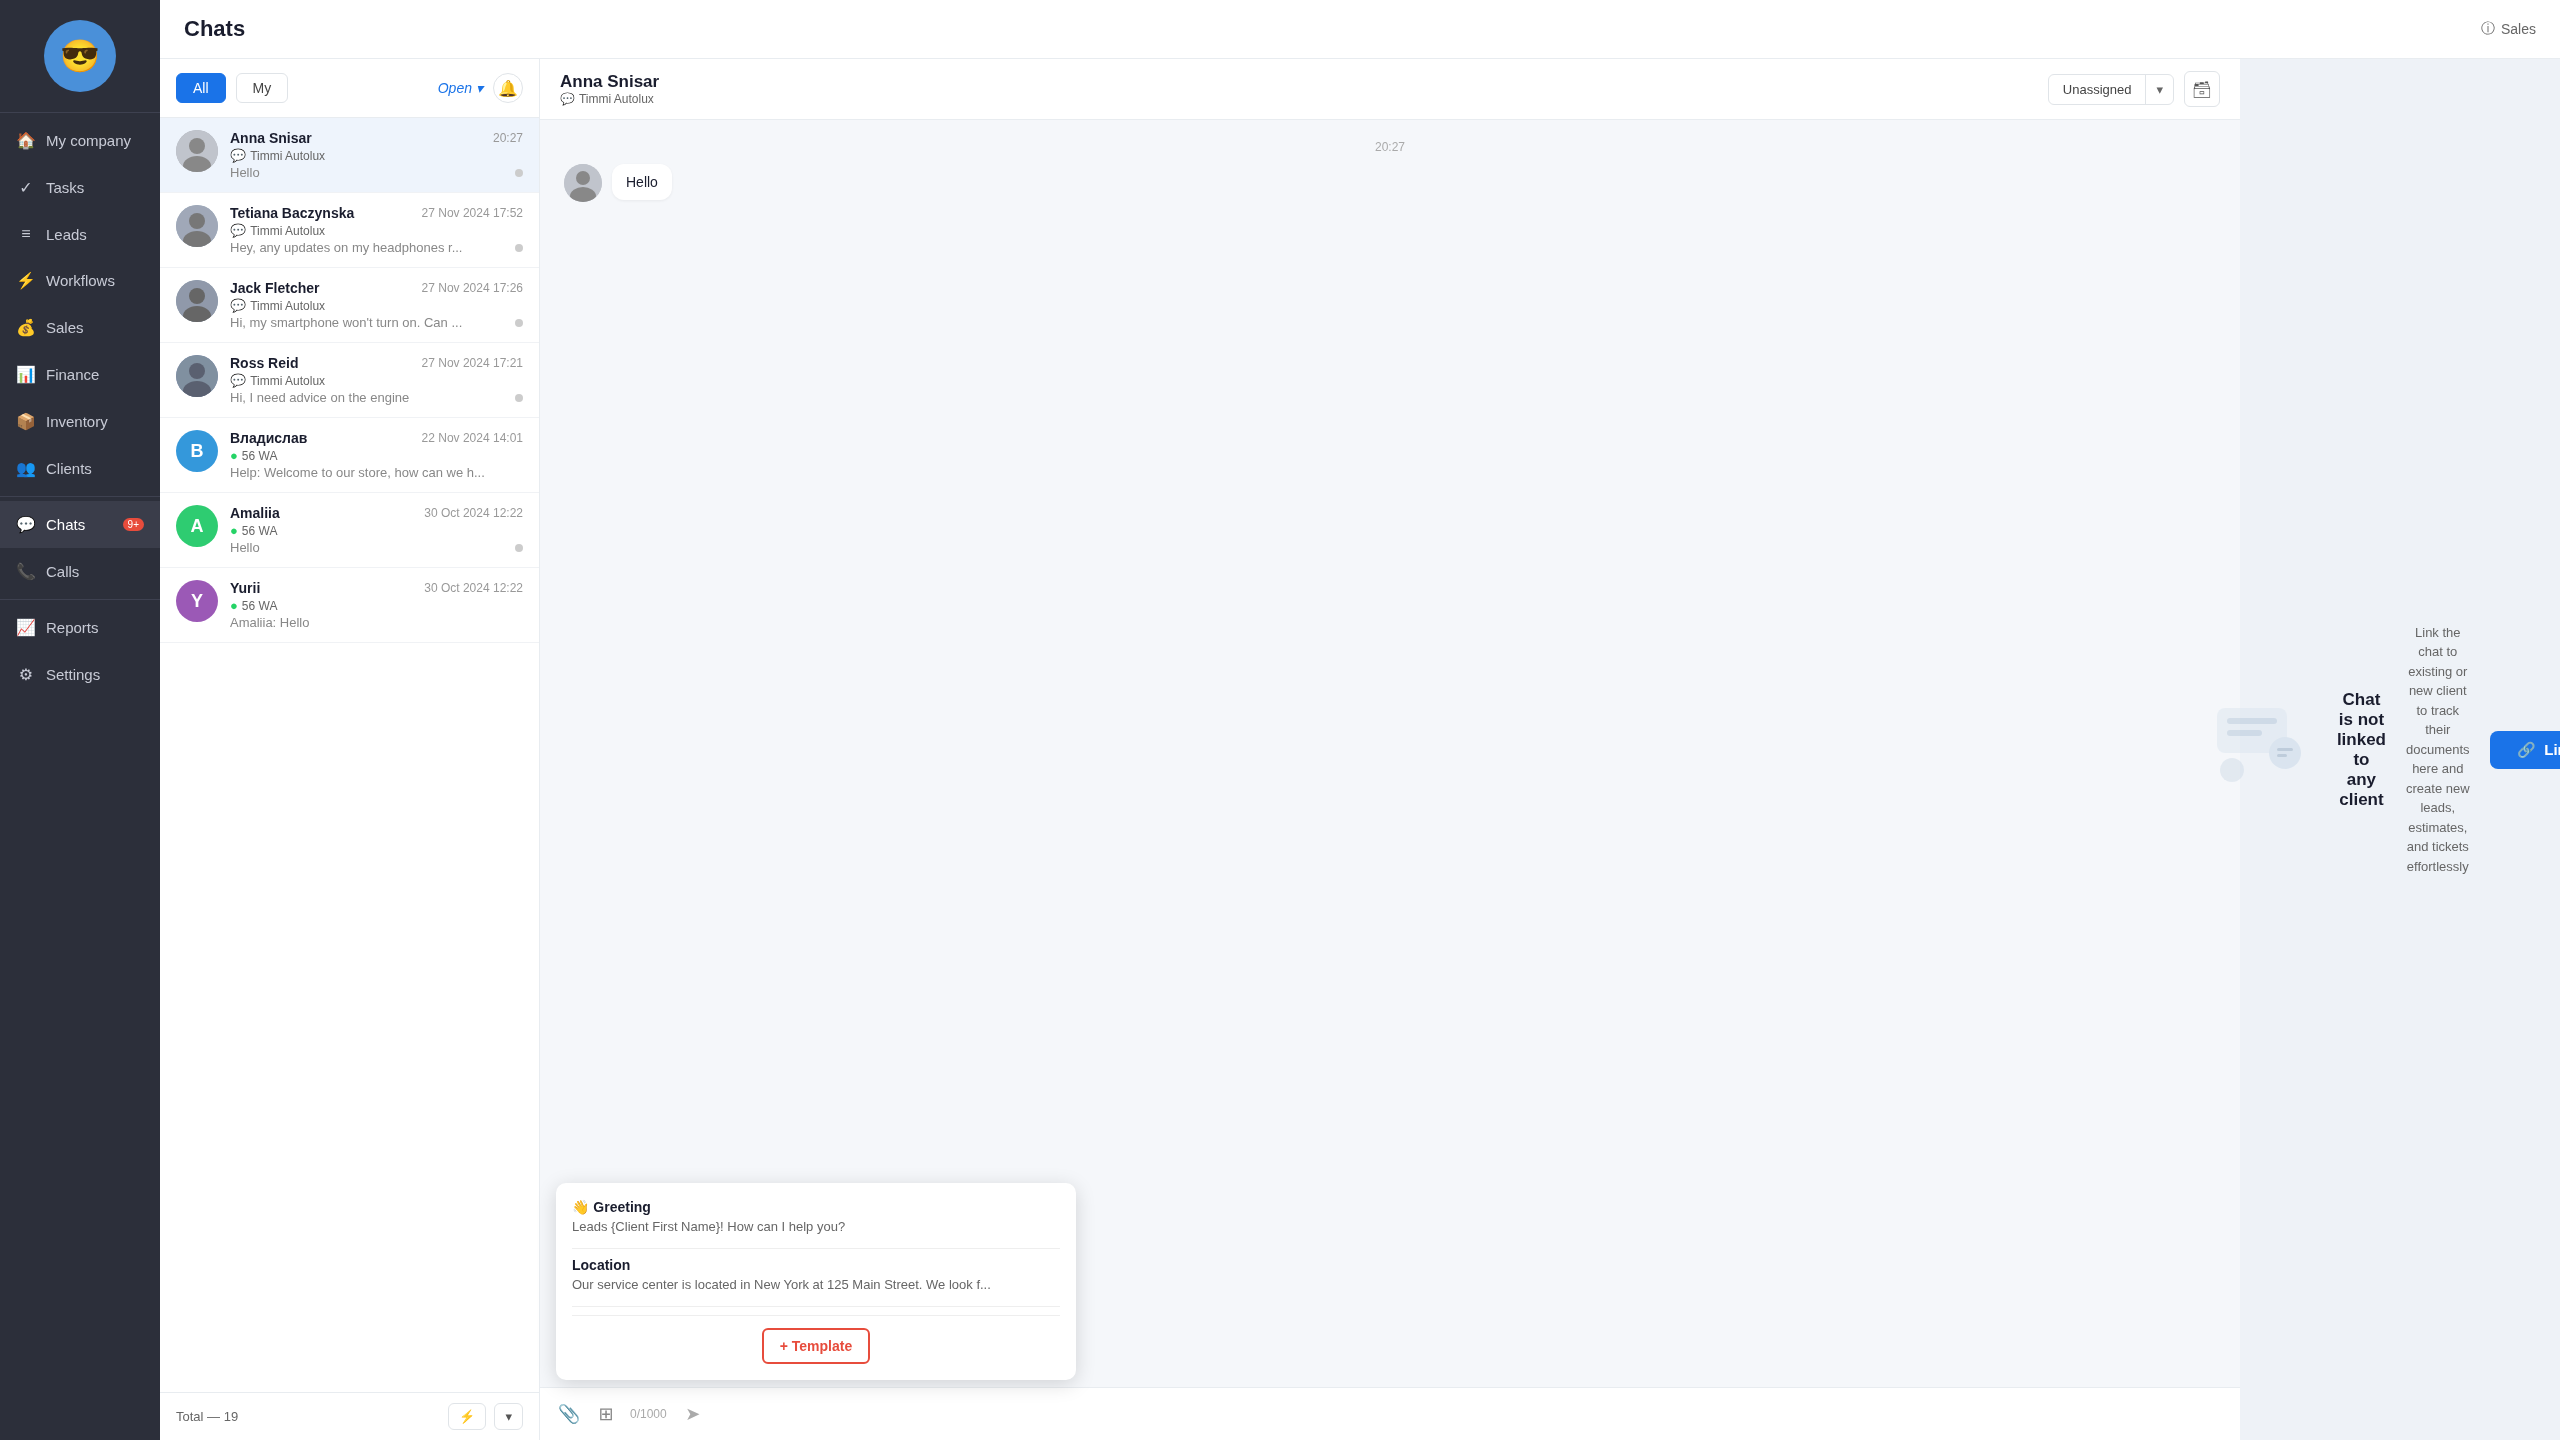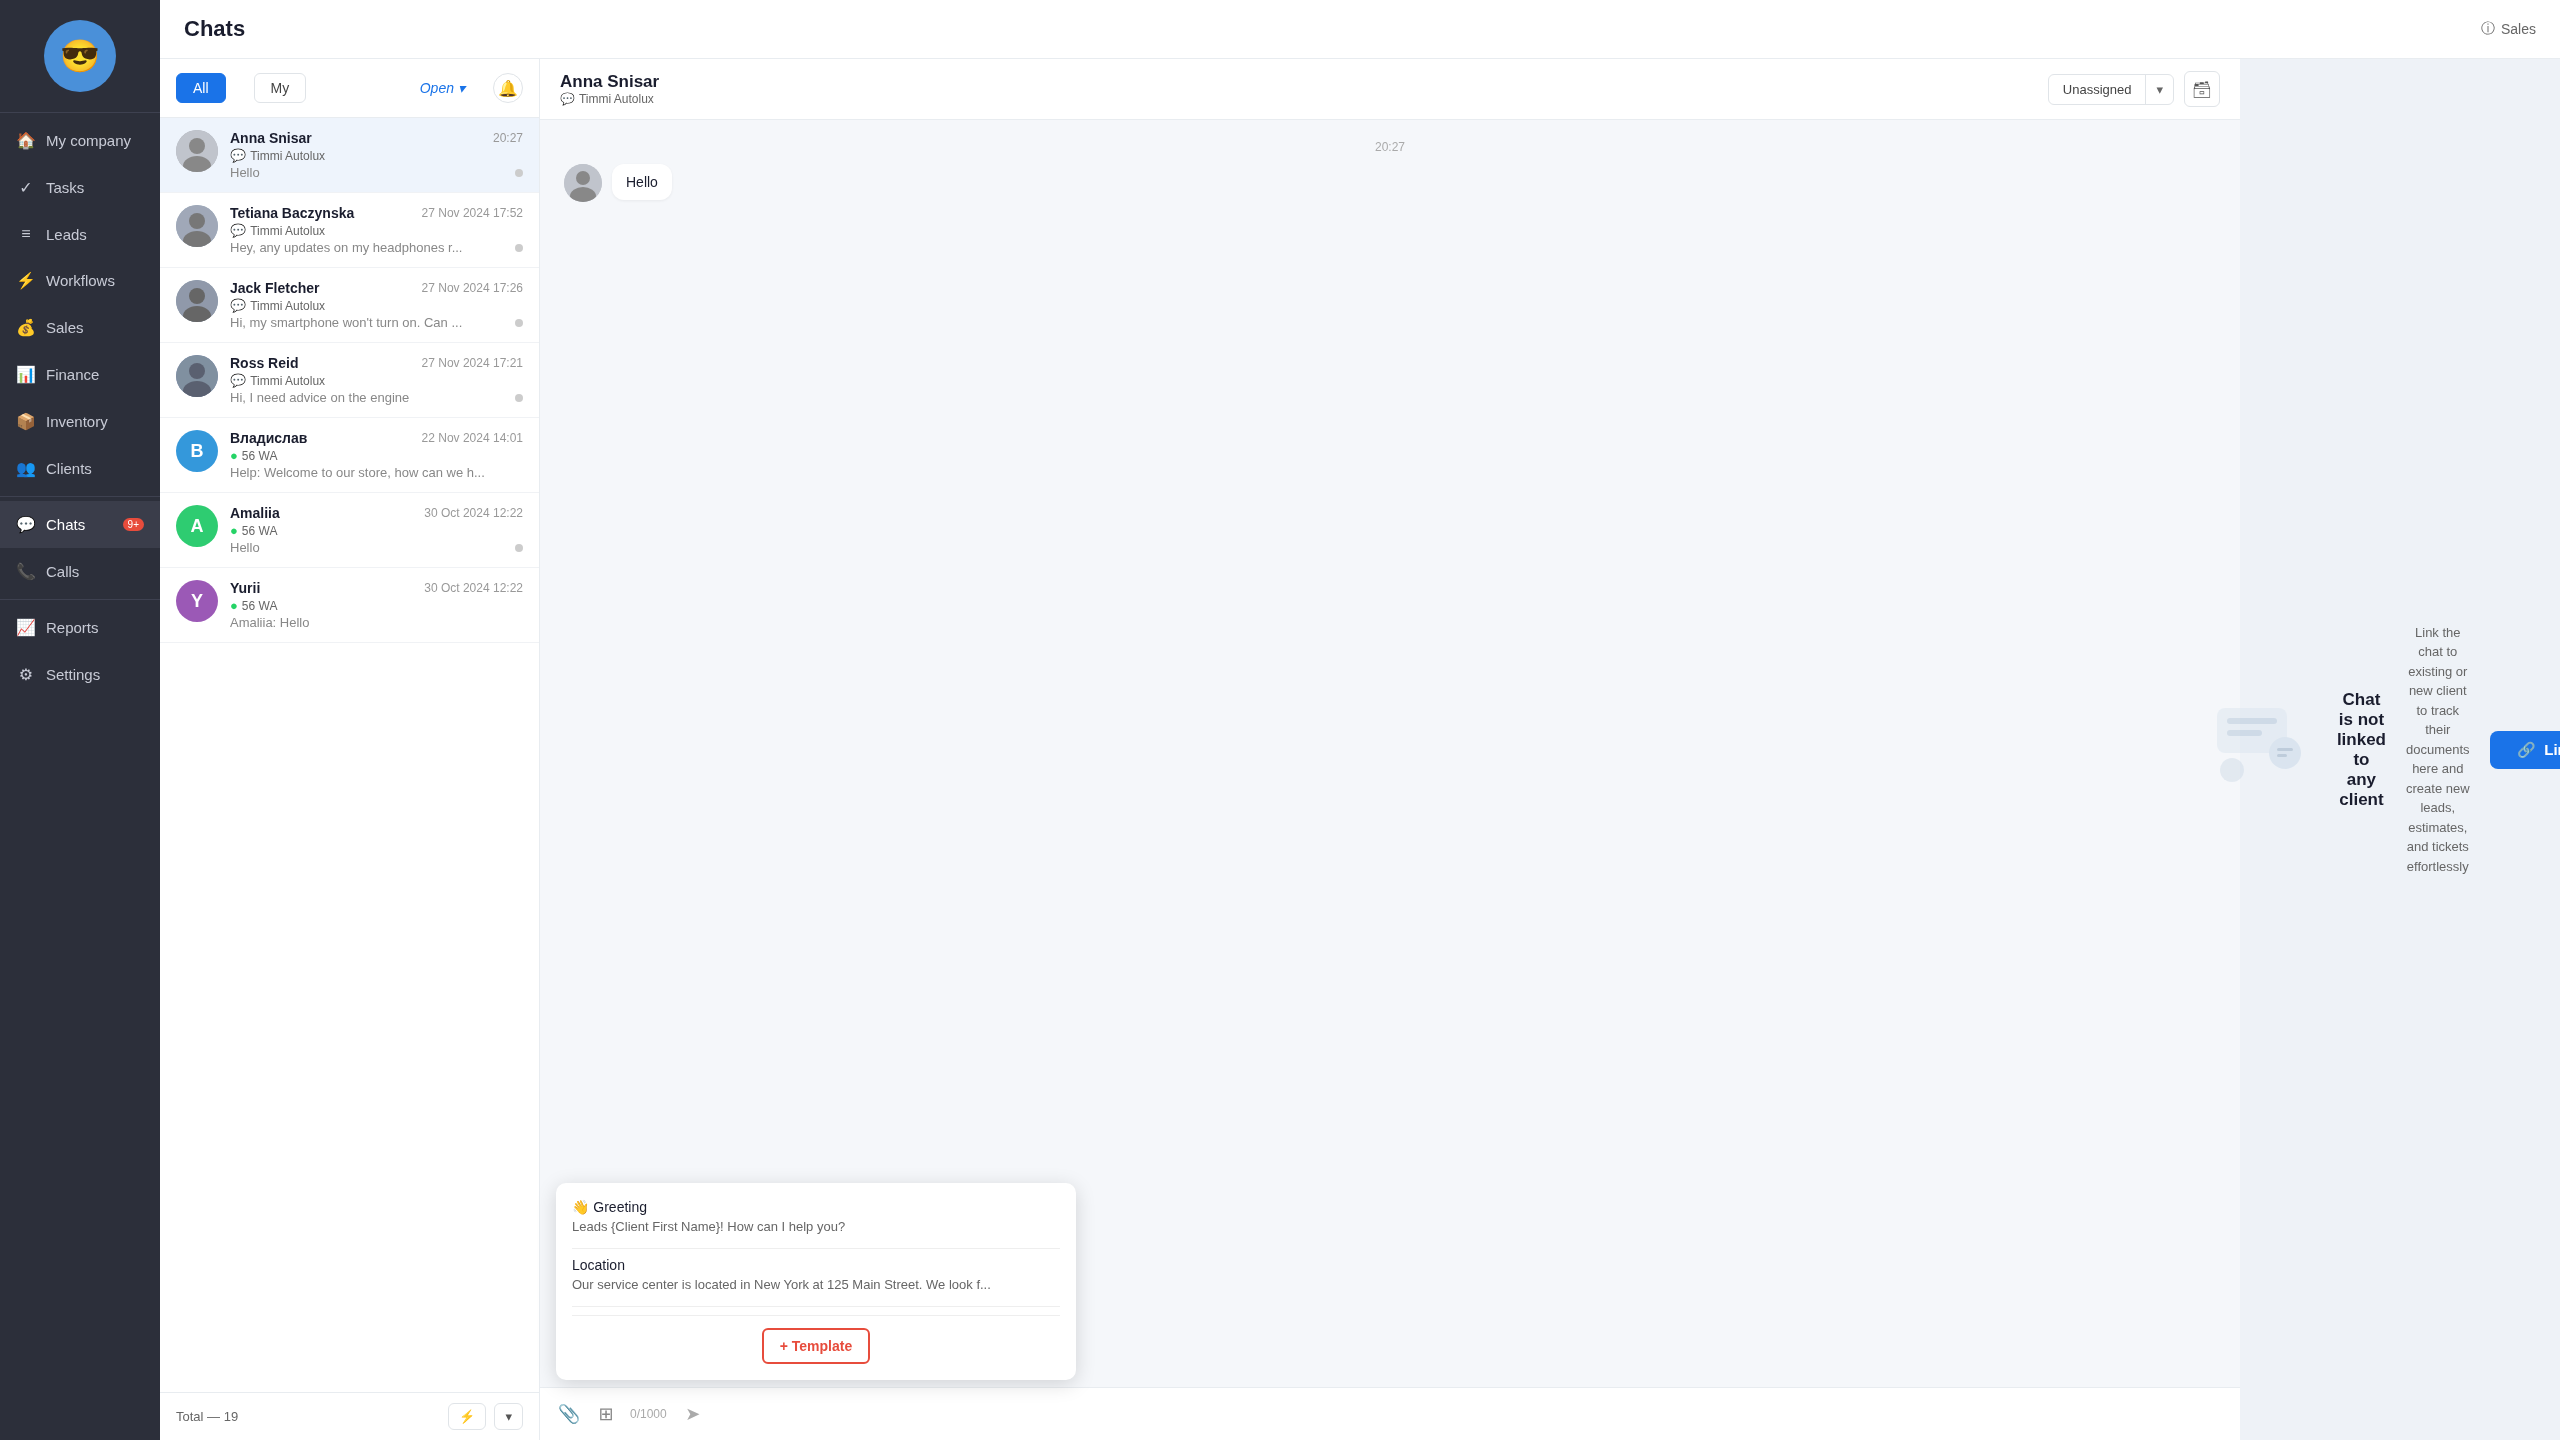--- a/index.html
+++ b/index.html
@@ -100,21 +100,21 @@
       min-width: 380px;
       background: #fff;
       display: flex;
       flex-direction: column;
       border-right: 1px solid #e8ecf0;
     }
     .chat-list-header {
       padding: 14px 16px;
       display: flex;
       align-items: center;
-      gap: 28px;
+      gap: 10px;
       border-bottom: 1px solid #e8ecf0;
     }
     .tab-btn {
       padding: 6px 16px;
       border-radius: 6px;
       border: 1px solid #e0e4e8;
       background: #fff;
       color: #444;
       font-size: 14px;
       cursor: pointer;
@@ -327,21 +327,21 @@
       background: #fff;
       border-radius: 10px;
       box-shadow: 0 4px 20px rgba(0,0,0,0.15);
       padding: 16px;
       z-index: 10;
     }
     .template-item {
       margin-bottom: 14px;
     }
     .template-title {
-      font-weight: 400;
+      font-weight: 700;
       font-size: 14px;
       color: #1a1d2e;
       margin-bottom: 4px;
     }
     .template-text {
       font-size: 13px;
       color: #666;
       white-space: nowrap;
       overflow: hidden;
       text-overflow: ellipsis;

